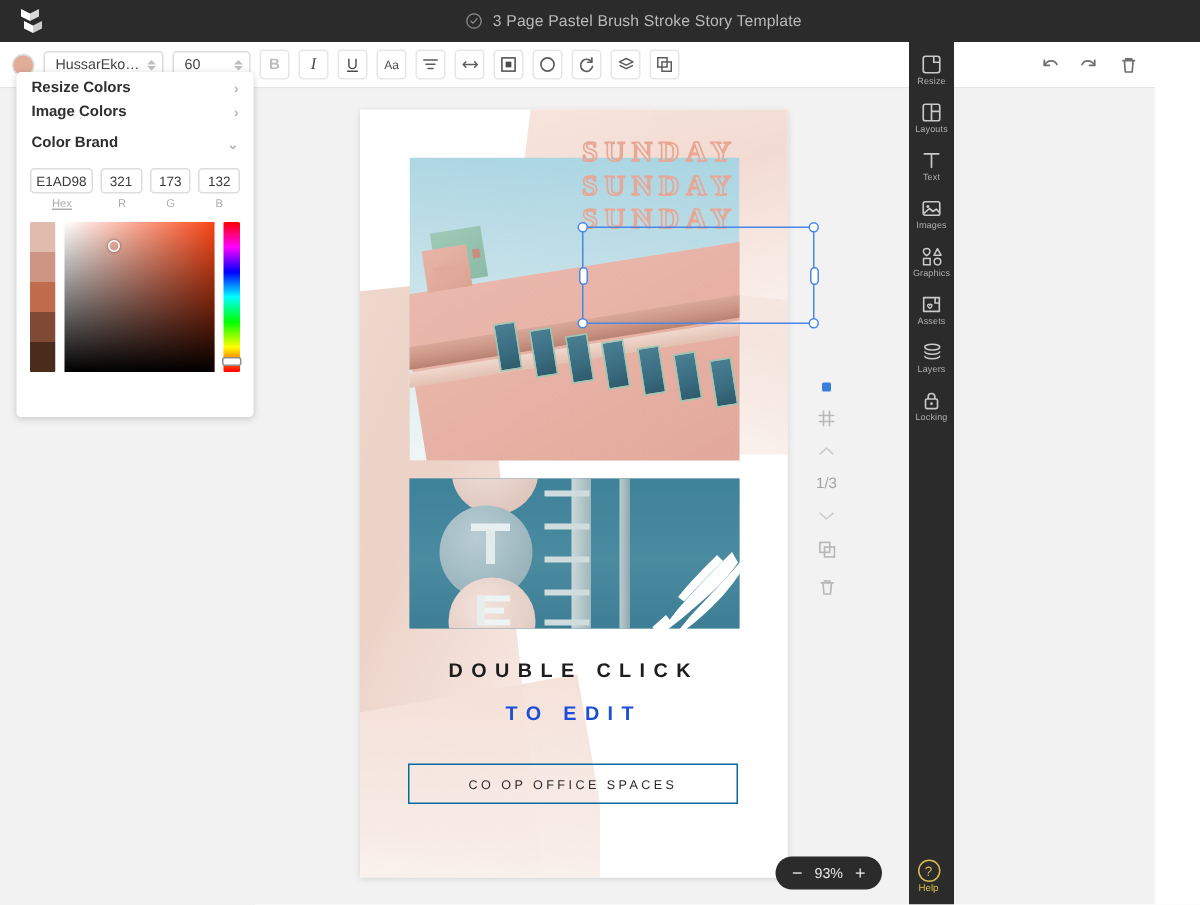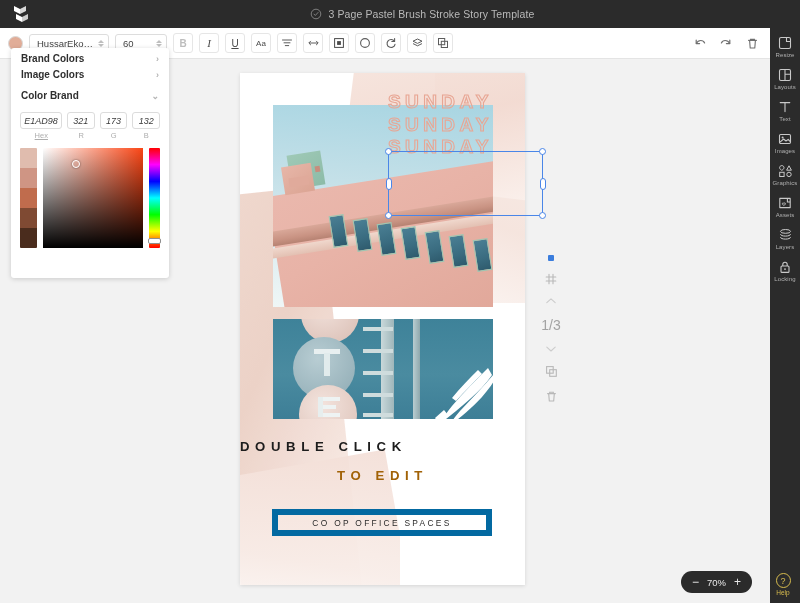--- a/index.html
+++ b/index.html
@@ -2,21 +2,21 @@
 <html><head>
 <meta charset="utf-8">
 <style>
   * { box-sizing: border-box; margin: 0; padding: 0; }
   html, body {
     width: 800px; height: 603px;
     overflow: hidden;
     font-family: "Liberation Sans", sans-serif;
     background: #ffffff;
   }
-  #app { position: relative; width: 800px; height: 603px; background: #f2f2f2; }
+  #app { position: relative; width: 636px; height: 603px; background: #f2f2f2; }
 
   
   .topbar {
     position: absolute; left: 0; top: 0; width: 800px; height: 28px;
     background: #2b2b2b; display: flex; align-items: center;
   }
   .logo { width: 44px; height: 28px; display: flex; align-items: center; justify-content: center; }
   .logo svg { display: block; }
   .doc-center {
     flex: 1; display: flex; align-items: center; justify-content: center; gap: 7px;
@@ -76,21 +76,21 @@
     position: absolute; left: 11px; top: 48px; width: 158px; height: 230px;
     background: #ffffff; border-radius: 3px;
     box-shadow: 0 1px 5px rgba(0,0,0,.17); overflow: hidden;
   }
   .lp-row {
     height: 21px; display: flex; align-items: center; justify-content: space-between;
     padding: 0 10px; font-size: 10px; color: #2f2f2f; font-weight: bold; cursor: pointer;
   }
   .lp-row.first { height: 16px; align-items: flex-end; }
   .lp-row .chev { color: #b4b4b4; font-size: 9px; }
-  .hexrow { display: flex; gap: 5px; padding: 6px 9px 0 9px; font-style: italic; }
+  .hexrow { display: flex; gap: 5px; padding: 6px 9px 0 9px; }
   .hexfield {
     height: 17px; border: 1px solid #dcdcdc; border-radius: 3px; background: #fff;
     display: flex; align-items: center; justify-content: center;
     font-size: 9px; color: #3a3a3a; cursor: text;
   }
   .hexfield.hex { flex: 1.55; }
   .hexfield.n { flex: 1; }
   .hexlabels { display: flex; gap: 5px; padding: 2px 9px 0 9px; }
   .hexlabels span { font-size: 7.5px; color: #adadad; text-align: center; }
   .hexlabels span.hex { flex: 1.55; text-decoration: underline; }
@@ -203,47 +203,47 @@
   }
   .img2 .ladder {
     position: absolute; left: 108px; top: -6px; width: 13px; height: 118px;
     background: linear-gradient(90deg,#c9d8da,#9fb6ba);
   }
   .img2 .rung { position: absolute; width: 30px; height: 4px; background: #cfdcdd; left: 90px; }
   .img2 .pole { position: absolute; left: 140px; top: 0; width: 7px; height: 110px; background: linear-gradient(90deg,#b9cdd1,#8fa8ad); }
 
   
   .tx-dbl {
-    position: absolute; left: 0; right: 0; top: 366px; text-align: left;
+    position: absolute; left: 0; right: 0; top: 366px; text-align: center;
     font-size: 13.2px; letter-spacing: 5.6px; font-weight: bold; color: #1d1d1d;
     font-family: "Liberation Sans", sans-serif;
   }
   .tx-edit {
     position: absolute; left: 0; right: 0; top: 395px; text-align: center;
-    font-size: 13.2px; letter-spacing: 5.6px; font-weight: bold; color: #a16207;
+    font-size: 13.2px; letter-spacing: 5.6px; font-weight: bold; color: #1d4ed8;
   }
   .tx-box {
     position: absolute; left: 32px; top: 436px; width: 220px; height: 27px;
-    border: 6px solid #0369a1; display: flex; align-items: center; justify-content: center;
+    border: 1px solid #0369a1; display: flex; align-items: center; justify-content: center;
     font-size: 8.4px; letter-spacing: 2.3px; color: #2b2b2b;
   }
   .tx-doors {
     position: absolute; left: 0; right: 0; top: 473px; text-align: center;
     font-size: 7.4px; letter-spacing: 1.9px; color: #2b2b2b; font-weight: bold;
   }
 
   
   .sunday-wrap {
     position: absolute; left: 148px; top: 18px; width: 148px; height: 68px;
   }
   .sunday-line {
     font-size: 19px; letter-spacing: 4.4px; font-weight: bold; line-height: 22.5px;
     color: transparent;
     -webkit-text-stroke: 1.1px #e8a694;
-    font-family: Liberation Sans, sans-serif;
+    font-family: Liberation Serif, serif;
     white-space: nowrap;
   }
 
   
   .sel-box {
     position: absolute; left: 388px; top: 92px; width: 155px; height: 65px;
     border: 1.3px solid #4a86e8; pointer-events: none;
   }
   .handle {
     position: absolute; width: 7px; height: 7px; background: #fff;
@@ -254,21 +254,21 @@
   .handle.ml { left: -3.5px; top: 50%; margin-top: -6px; width: 6px; height: 12px; border-radius: 3px; }
   .handle.mr { right: -3.5px; top: 50%; margin-top: -6px; width: 6px; height: 12px; border-radius: 3px; }
 
   
   .pagenav {
     position: absolute; left: 540px; top: 196px; width: 22px;
     display: flex; flex-direction: column; align-items: center; gap: 12px;
   }
   .pagenav .dot { width: 6px; height: 6px; background: #3b7ddd; border-radius: 1px; }
   .pagenav .ic { color: #b8b8b8; display: flex; align-items: center; justify-content: center; cursor: pointer; }
-  .pagenav .cnt { font-size: 14px; color: #a3a3a3; }
+  .pagenav .cnt { font-size: 10px; color: #a3a3a3; }
 
   
   .rail {
     position: absolute; right: 0; top: 28px; width: 30px; height: 575px;
     background: #2b2b2b; display: flex; flex-direction: column; align-items: center;
     padding-top: 8px; gap: 10px;
   }
   .rail-item {
     width: 30px; display: flex; flex-direction: column; align-items: center; gap: 2px;
     color: #c9c9c9; cursor: pointer;
@@ -527,21 +527,21 @@
           <path d="M3.7 3.6 L4.3 11 H8.7 L9.3 3.6" fill="none" stroke="#b8b8b8" stroke-width="1.1" stroke-linejoin="round"></path>
         </svg>
       </div>
     </div>
 
     <div class="canvas-nub"></div>
   </div>
 
   <div class="left-panel">
     <div class="lp-row first">
-      <span>Brand Colors</span>
+      <span>Resize Colors</span>
       <span class="chev">›</span>
     </div>
     <div class="lp-row">
       <span>Image Colors</span>
       <span class="chev">›</span>
     </div>
     <div class="lp-row">
       <span>Color Brand</span>
       <span class="chev">⌄</span>
     </div>
@@ -637,21 +637,21 @@
         <rect x="3" y="6" width="8" height="6.4" rx="1" fill="none" stroke="#c9c9c9" stroke-width="1.1"></rect>
         <path d="M4.8 6 V4.5 A2.2 2.2 0 0 1 9.2 4.5 V6" fill="none" stroke="#c9c9c9" stroke-width="1.1"></path>
         <circle cx="7" cy="9.1" r=".9" fill="#c9c9c9"></circle>
       </svg>
       <span class="lbl">Locking</span>
     </div>
   </div>
 
   <div class="zoom-pill">
     <span class="op">−</span>
-    <span>70%</span>
+    <span>93%</span>
     <span class="op">+</span>
   </div>
 
   <div class="help">
     <div class="ring">?</div>
     <div class="lbl">Help</div>
   </div>
 
 </div>
 

